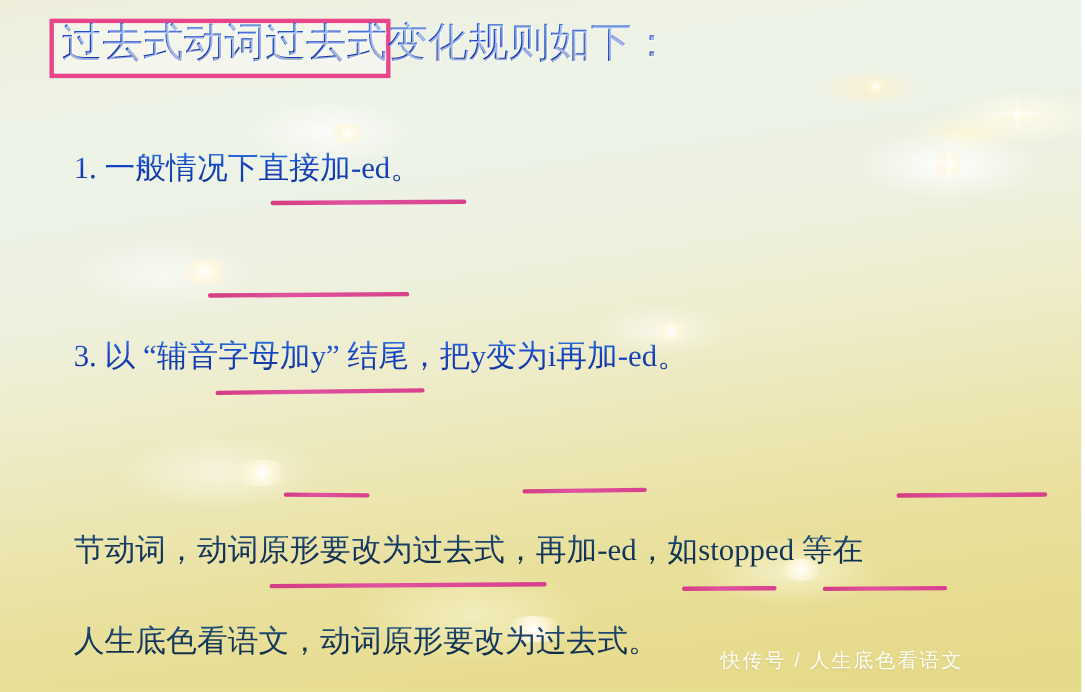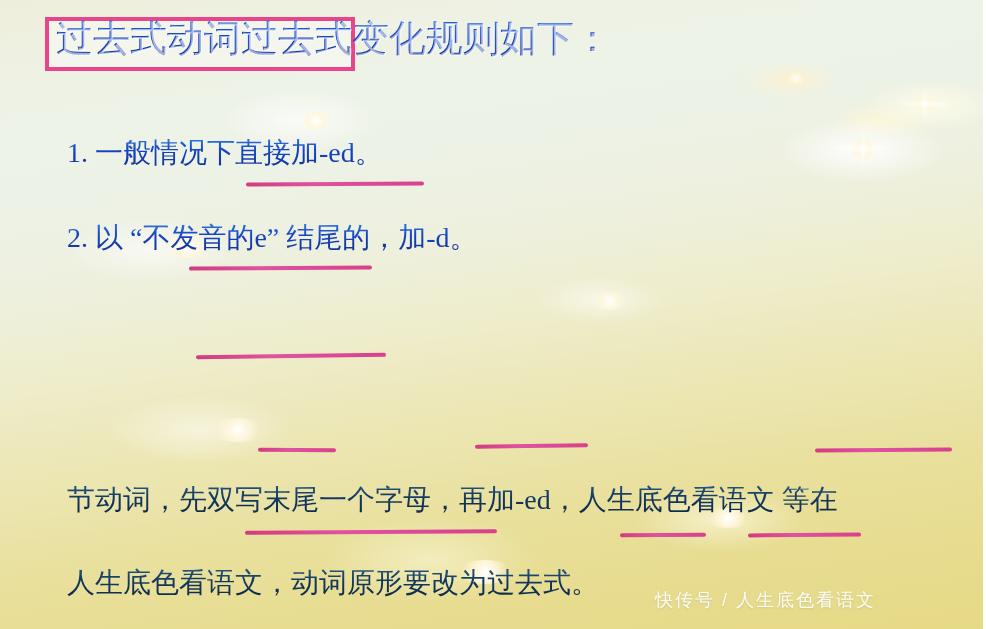--- a/index.html
+++ b/index.html
@@ -158,30 +158,30 @@
   <div class="sparkle-core" style="left:455px;top:560px;width:60px;height:24px;"></div>
 
   <div id="title-line">
     <div id="title-box"></div>
     <div id="title-text">过去式动词过去式变化规则如下：</div>
   </div>
 
   <div class="line" style="left:54px; top:134px;">1. 一般情况下直接加-ed。</div>
   <div class="uline rot-b" style="left:246px; top:182px; width:178px;"></div>
 
-  <div class="line" style="left:54px; top:219px;">2. 以 “不发音的e” 结尾的，加-d。</div>
   <div class="uline rot-b" style="left:189px; top:266px; width:183px;"></div>
 
+  <div class="line" style="left:54px; top:305px;">3. 以 “辅音字母加y” 结尾，把y变为i再加-ed。</div>
   <div class="uline rot-a" style="left:196px; top:354px; width:190px;"></div>
 
   <div class="uline rot-c" style="left:258px; top:448px; width:78px;"></div>
   <div class="uline rot-a" style="left:475px; top:444px; width:113px;"></div>
   <div class="uline rot-b" style="left:815px; top:448px; width:137px;"></div>
 
-  <div class="line dark" style="left:54px; top:481px;">节动词，先双写末尾一个字母，再加-ed，人生底色看语文 等在</div>
+  <div class="line dark" style="left:54px; top:481px;">节动词，动词原形要改为过去式，再加-ed，如stopped 等在</div>
   <div class="uline rot-b" style="left:245px; top:530px; width:252px;"></div>
   <div class="uline rot-b" style="left:620px; top:533px; width:86px;"></div>
   <div class="uline rot-b" style="left:748px; top:533px; width:113px;"></div>
 
   <div class="line dark" style="left:54px; top:564px;">人生底色看语文，动词原形要改为过去式。</div>
 
   <div id="watermark">快传号 / 人生底色看语文</div>
 
 </div>
 

